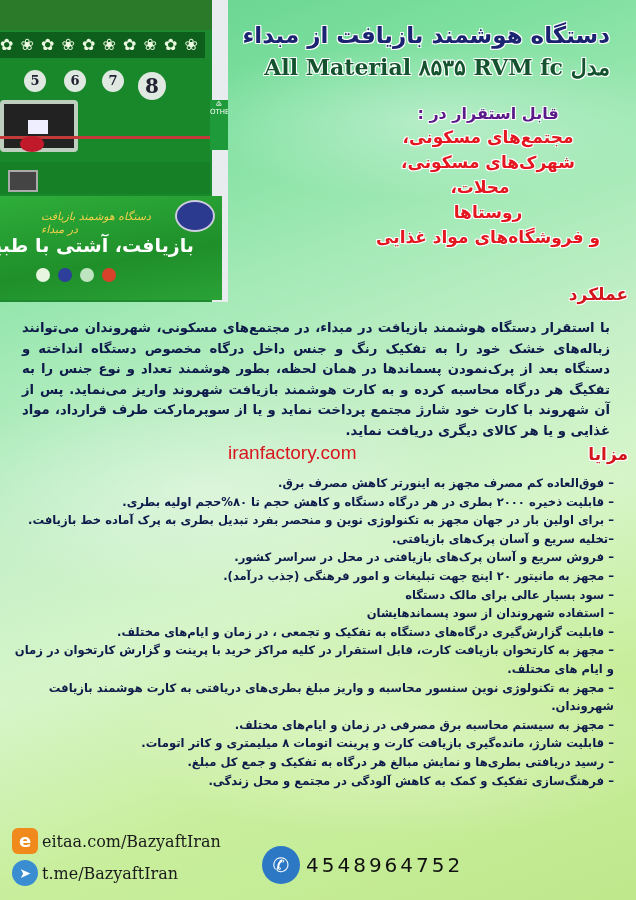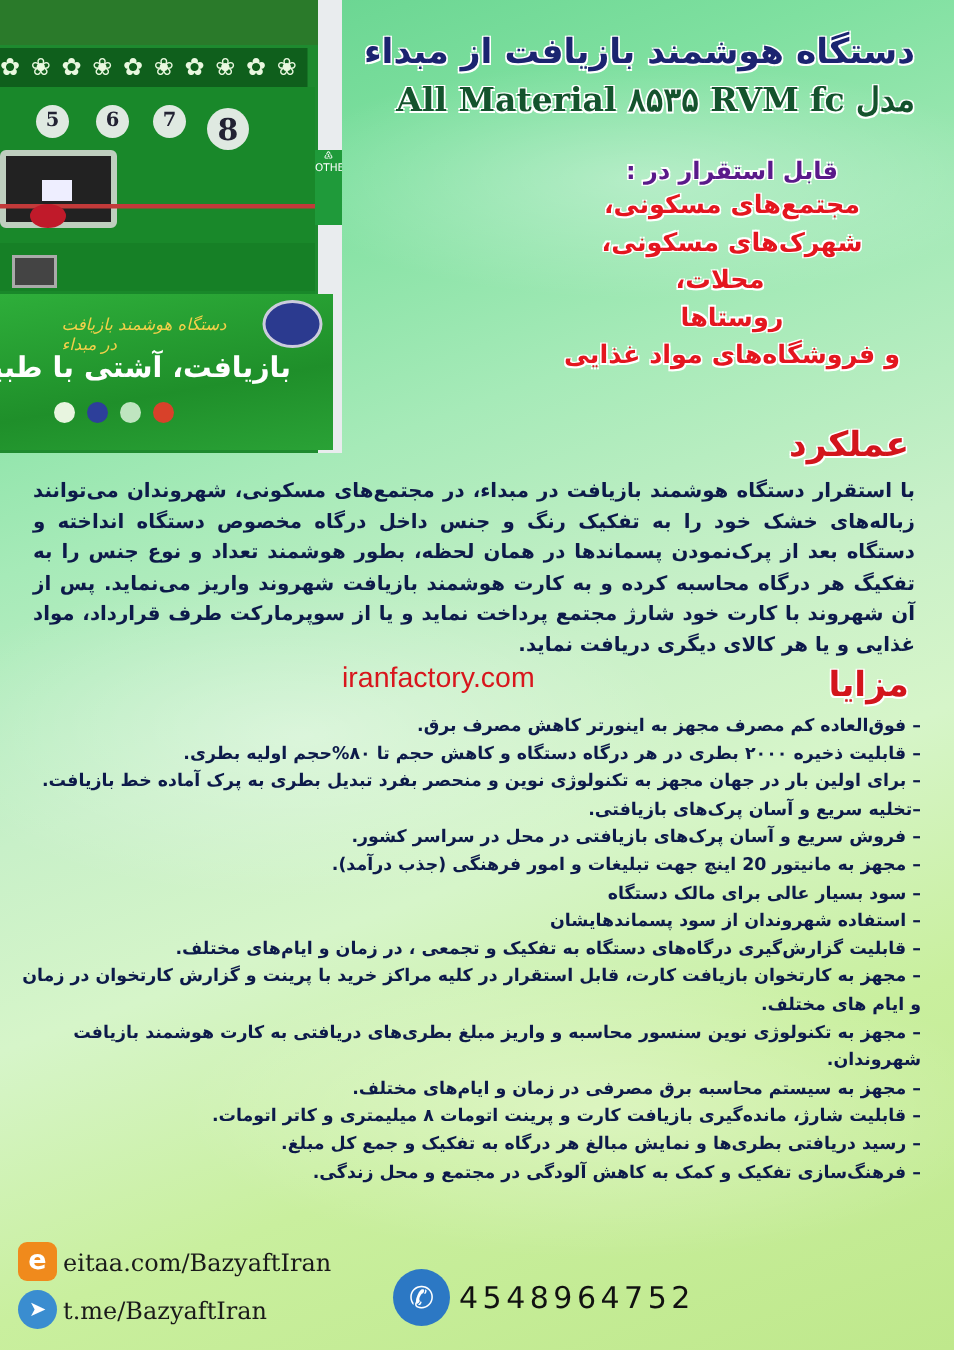--- a/index.html
+++ b/index.html
@@ -70,22 +70,22 @@
   .locate { position:absolute; right:36px; top:104px; direction:rtl; text-align:center; }
   .locate .head {
     font-size:16px; font-weight:bold; color:#5a1a8a; margin-bottom:2px;
     text-shadow: 1px 1px 0 #fff, -1px -1px 0 #fff, 1px -1px 0 #fff, -1px 1px 0 #fff;
   }
   .locate .item {
     font-size:17px; font-weight:bold; color:#e4161f; line-height:25px;
     text-shadow: 1px 1px 0 #fff, -1px -1px 0 #fff, 1px -1px 0 #fff, -1px 1px 0 #fff;
   }
   .section-head {
-    position:absolute; right:30px; direction:rtl;
-    font-size:23px; font-weight:bold; color:#d3151c;
+    position:absolute; right:8px; direction:rtl;
+    font-size:17px; font-weight:bold; color:#d3151c;
     text-shadow: 1px 1px 0 #fff, -1px -1px 0 #fff, 1px -1px 0 #fff, -1px 1px 0 #fff;
   }
   .para {
     position:absolute; left:22px; right:26px; top:318px; direction:rtl; text-align:justify;
     font-size:13.2px; line-height:20.5px; color:#0d1a4a; font-weight:bold;
   }
   .website {
     position:absolute; left:228px; top:442px; font-family:"Liberation Sans", sans-serif;
     font-size:19px; color:#d8161d;
   }
@@ -169,21 +169,21 @@
 
 <div class="website">iranfactory.com</div>
 
 <div class="section-head" style="top:444px;">مزایا</div>
 <ul class="features">
   <li>– فوق‌العاده کم مصرف مجهز به اینورتر کاهش مصرف برق.</li>
   <li>– قابلیت ذخیره ۲۰۰۰ بطری در هر درگاه دستگاه و کاهش حجم تا ۸۰%حجم اولیه بطری.</li>
   <li>– برای اولین بار در جهان مجهز به تکنولوژی نوین و منحصر بفرد تبدیل بطری به پرک آماده خط بازیافت.</li>
   <li>–تخلیه سریع و آسان پرک‌های بازیافتی.</li>
   <li>– فروش سریع و آسان پرک‌های بازیافتی در محل در سراسر کشور.</li>
-  <li>– مجهز به مانیتور 20 اینچ جهت تبلیغات و امور فرهنگی (جذب درآمد).</li>
+  <li>– مجهز به مانیتور ۲۰ اینچ جهت تبلیغات و امور فرهنگی (جذب درآمد).</li>
   <li>– سود بسیار عالی برای مالک دستگاه</li>
   <li>– استفاده شهروندان از سود پسماندهایشان</li>
   <li>– قابلیت گزارش‌گیری درگاه‌های دستگاه به تفکیک و تجمعی ، در زمان و ایام‌های مختلف.</li>
   <li>– مجهز به کارتخوان بازیافت کارت، قابل استقرار در کلیه مراکز خرید با پرینت و گزارش کارتخوان در زمان و ایام های مختلف.</li>
   <li>– مجهز به تکنولوژی نوین سنسور محاسبه و واریز مبلغ بطری‌های دریافتی به کارت هوشمند بازیافت شهروندان.</li>
   <li>– مجهز به سیستم محاسبه برق مصرفی در زمان و ایام‌های مختلف.</li>
   <li>– قابلیت شارژ، مانده‌گیری بازیافت کارت و پرینت اتومات ۸ میلیمتری و کاتر اتومات.</li>
   <li>– رسید دریافتی بطری‌ها و نمایش مبالغ هر درگاه به تفکیک و جمع کل مبلغ.</li>
   <li>– فرهنگ‌سازی تفکیک و کمک به کاهش آلودگی در مجتمع و محل زندگی.</li>
 </ul>

